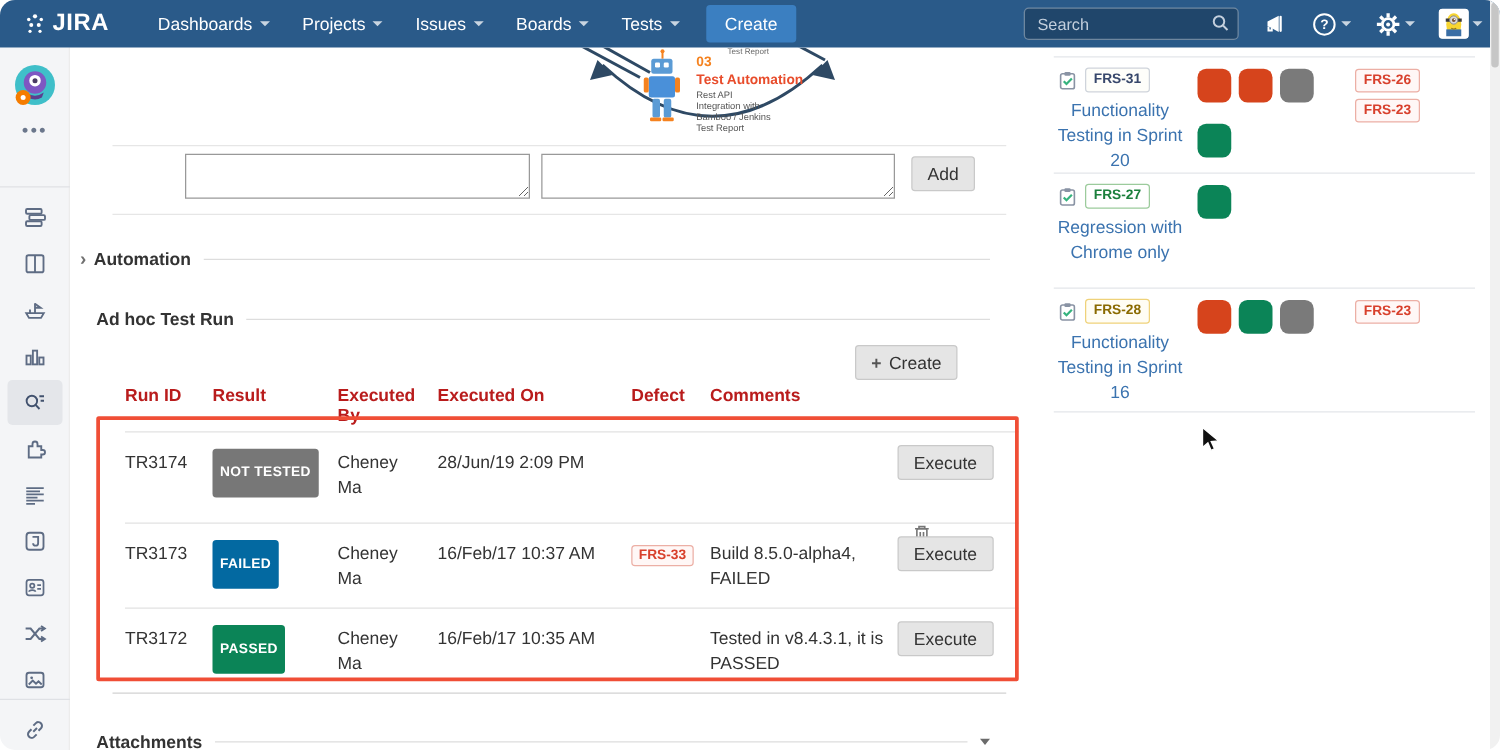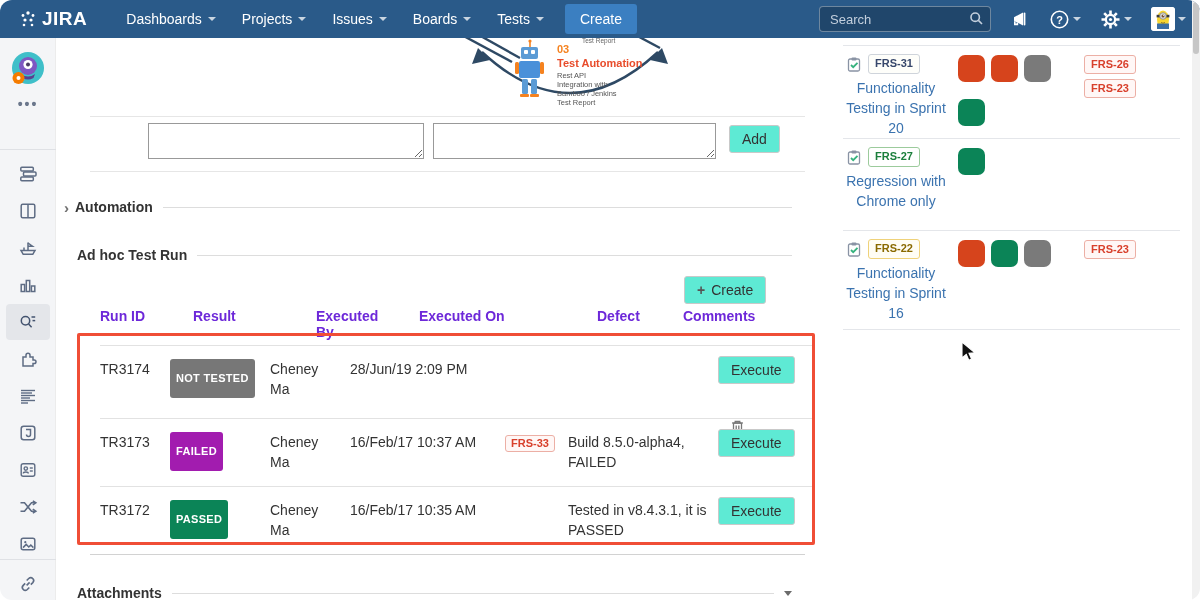--- a/index.html
+++ b/index.html
@@ -31,34 +31,34 @@
   .sb-icon { width:44px; height:36px; display:flex; align-items:center; justify-content:center; cursor:pointer; border-radius:4px; margin-bottom:1px; }
   .sb-icon.active { background:#e4e6ea; }
   .sb-div { position:absolute; left:0; top:521px; width:56px; border-top:1px solid #dfe1e5; }
   .sb-link { position:absolute; left:6px; top:528px; }
 
   
   .hr-light { position:absolute; border-top:1px solid #e6e6e6; }
   .diagram { position:absolute; left:420px; top:38px; width:300px; height:74px; overflow:hidden; }
 
   .ta { position:absolute; width:276px; height:36px; border:1px solid #999; resize:both; font-family:"Liberation Sans",sans-serif; font-size:13px; padding:4px; background:#fff; }
-  .btn { background:#5eead4; border:1px solid #c9c9c9; border-radius:3px; padding:5px 12px; font-size:14px; color:#333; font-family:"Liberation Sans",sans-serif; cursor:pointer; }
+  .btn { background:#e5e5e5; border:1px solid #c9c9c9; border-radius:3px; padding:5px 12px; font-size:14px; color:#333; font-family:"Liberation Sans",sans-serif; cursor:pointer; }
   .add-btn { position:absolute; left:729px; top:125px; }
 
   .sec-row { position:absolute; display:flex; align-items:center; }
   .sec-title { font-weight:bold; font-size:14px; color:#333; white-space:nowrap; }
   .sec-line { flex:1; border-top:1px solid #ddd; margin-left:10px; }
   .chev { color:#707070; font-weight:bold; font-size:15px; margin-right:6px; cursor:pointer; line-height:1; }
   .create2-btn { position:absolute; left:684px; top:276px; display:flex; align-items:center; gap:6px; }
   .plus { color:#555; font-weight:bold; }
 
   
   .runtable { position:absolute; left:77px; top:308px; width:738px; padding-left:23px; }
   .thead, .trow { display:grid; grid-template-columns:70px 100px 80px 155px 63px 142px 1fr; }
-  .thead { font-weight:bold; color:#6d28d9; margin-bottom:5px;gap:23px; }
+  .thead { font-weight:bold; color:#b91c1c; margin-bottom:5px; }
   .th-eb { display:inline-block; width:64px; }
   .trow { border-top:1px solid #e2e2e2; padding-top:13px; }
   .r1 { height:73px; } .r2 { height:68px; } .r3 { height:54px; }
   .badge { display:inline-block; color:#fff; font-size:11px; font-weight:bold; letter-spacing:.3px; padding:14px 6px; border-radius:3px; line-height:1; }
   .eb-span { display:inline-block; width:58px; line-height:20px; }
   .cell { line-height:20px; }
   .defect-pill { display:inline-block; font-size:11px; font-weight:bold; color:#d8402c; border:1px solid #ecafa5; background:#fff7f6; border-radius:3px; padding:2px 5px; line-height:1; cursor:pointer; }
   .action-cell { display:flex; flex-direction:column; align-items:flex-start; padding-left:8px; margin-top:-3px;gap:29px; }
   .trash { margin:6px 0 0 12px; cursor:pointer; }
   .red-box { position:absolute; left:77px; top:333px; width:738px; height:212px; border:3px solid #f04e36; border-radius:2px; pointer-events:none; z-index:4; }
@@ -406,21 +406,21 @@
                 <line x1="6.2" y1="6.5" x2="6.2" y2="12"></line>
                 <line x1="8.8" y1="6.5" x2="8.8" y2="12"></line>
               </g>
             </svg>
         </span>
       </span>
     </div>
 
     <div class="trow r2">
       <span class="cell">TR3173</span>
-      <span class="cell"><span class="badge" style="background: #a21caf; text-align: right;">FAILED</span></span>
+      <span class="cell"><span class="badge" style="background: #0369a1; text-align: right;">FAILED</span></span>
       <span class="cell"><span class="eb-span">Cheney Ma</span></span>
       <span class="cell">16/Feb/17 10:37 AM</span>
       <span class="cell"><span class="defect-pill">FRS-33</span></span>
       <span class="cell">Build 8.5.0-alpha4, FAILED</span>
       <span class="action-cell">
         <button class="btn">Execute</button>
       </span>
     </div>
 
     <div class="trow r3">
@@ -491,21 +491,21 @@
     </div>
 
     <div class="rp-item rp-i3">
       <div>
         <div class="rp-head">
           <svg width="16" height="16" viewBox="0 0 16 16">
               <rect x="2.5" y="3" width="11" height="12" rx="1.5" fill="#fff" stroke="#8993a4" stroke-width="1.3"></rect>
               <rect x="5.5" y="1.5" width="5" height="3" rx="1" fill="#8993a4"></rect>
               <path d="M5 9 l2.2 2.2 L11.5 6.8" fill="none" stroke="#36b37e" stroke-width="1.8"></path>
             </svg>
-          <span class="key-pill key-yellow">FRS-22</span>
+          <span class="key-pill key-yellow">FRS-28</span>
         </div>
         <div class="rp-title">Functionality Testing in Sprint 16</div>
       </div>
       <div class="squares">
           <div class="sq" style="background: rgb(214, 68, 28);"></div>
           <div class="sq" style="background: rgb(11, 132, 87);"></div>
           <div class="sq" style="background: rgb(122, 122, 122);"></div>
         </div>
       <div class="rp-links">
         <span class="link-pill">FRS-23</span>

